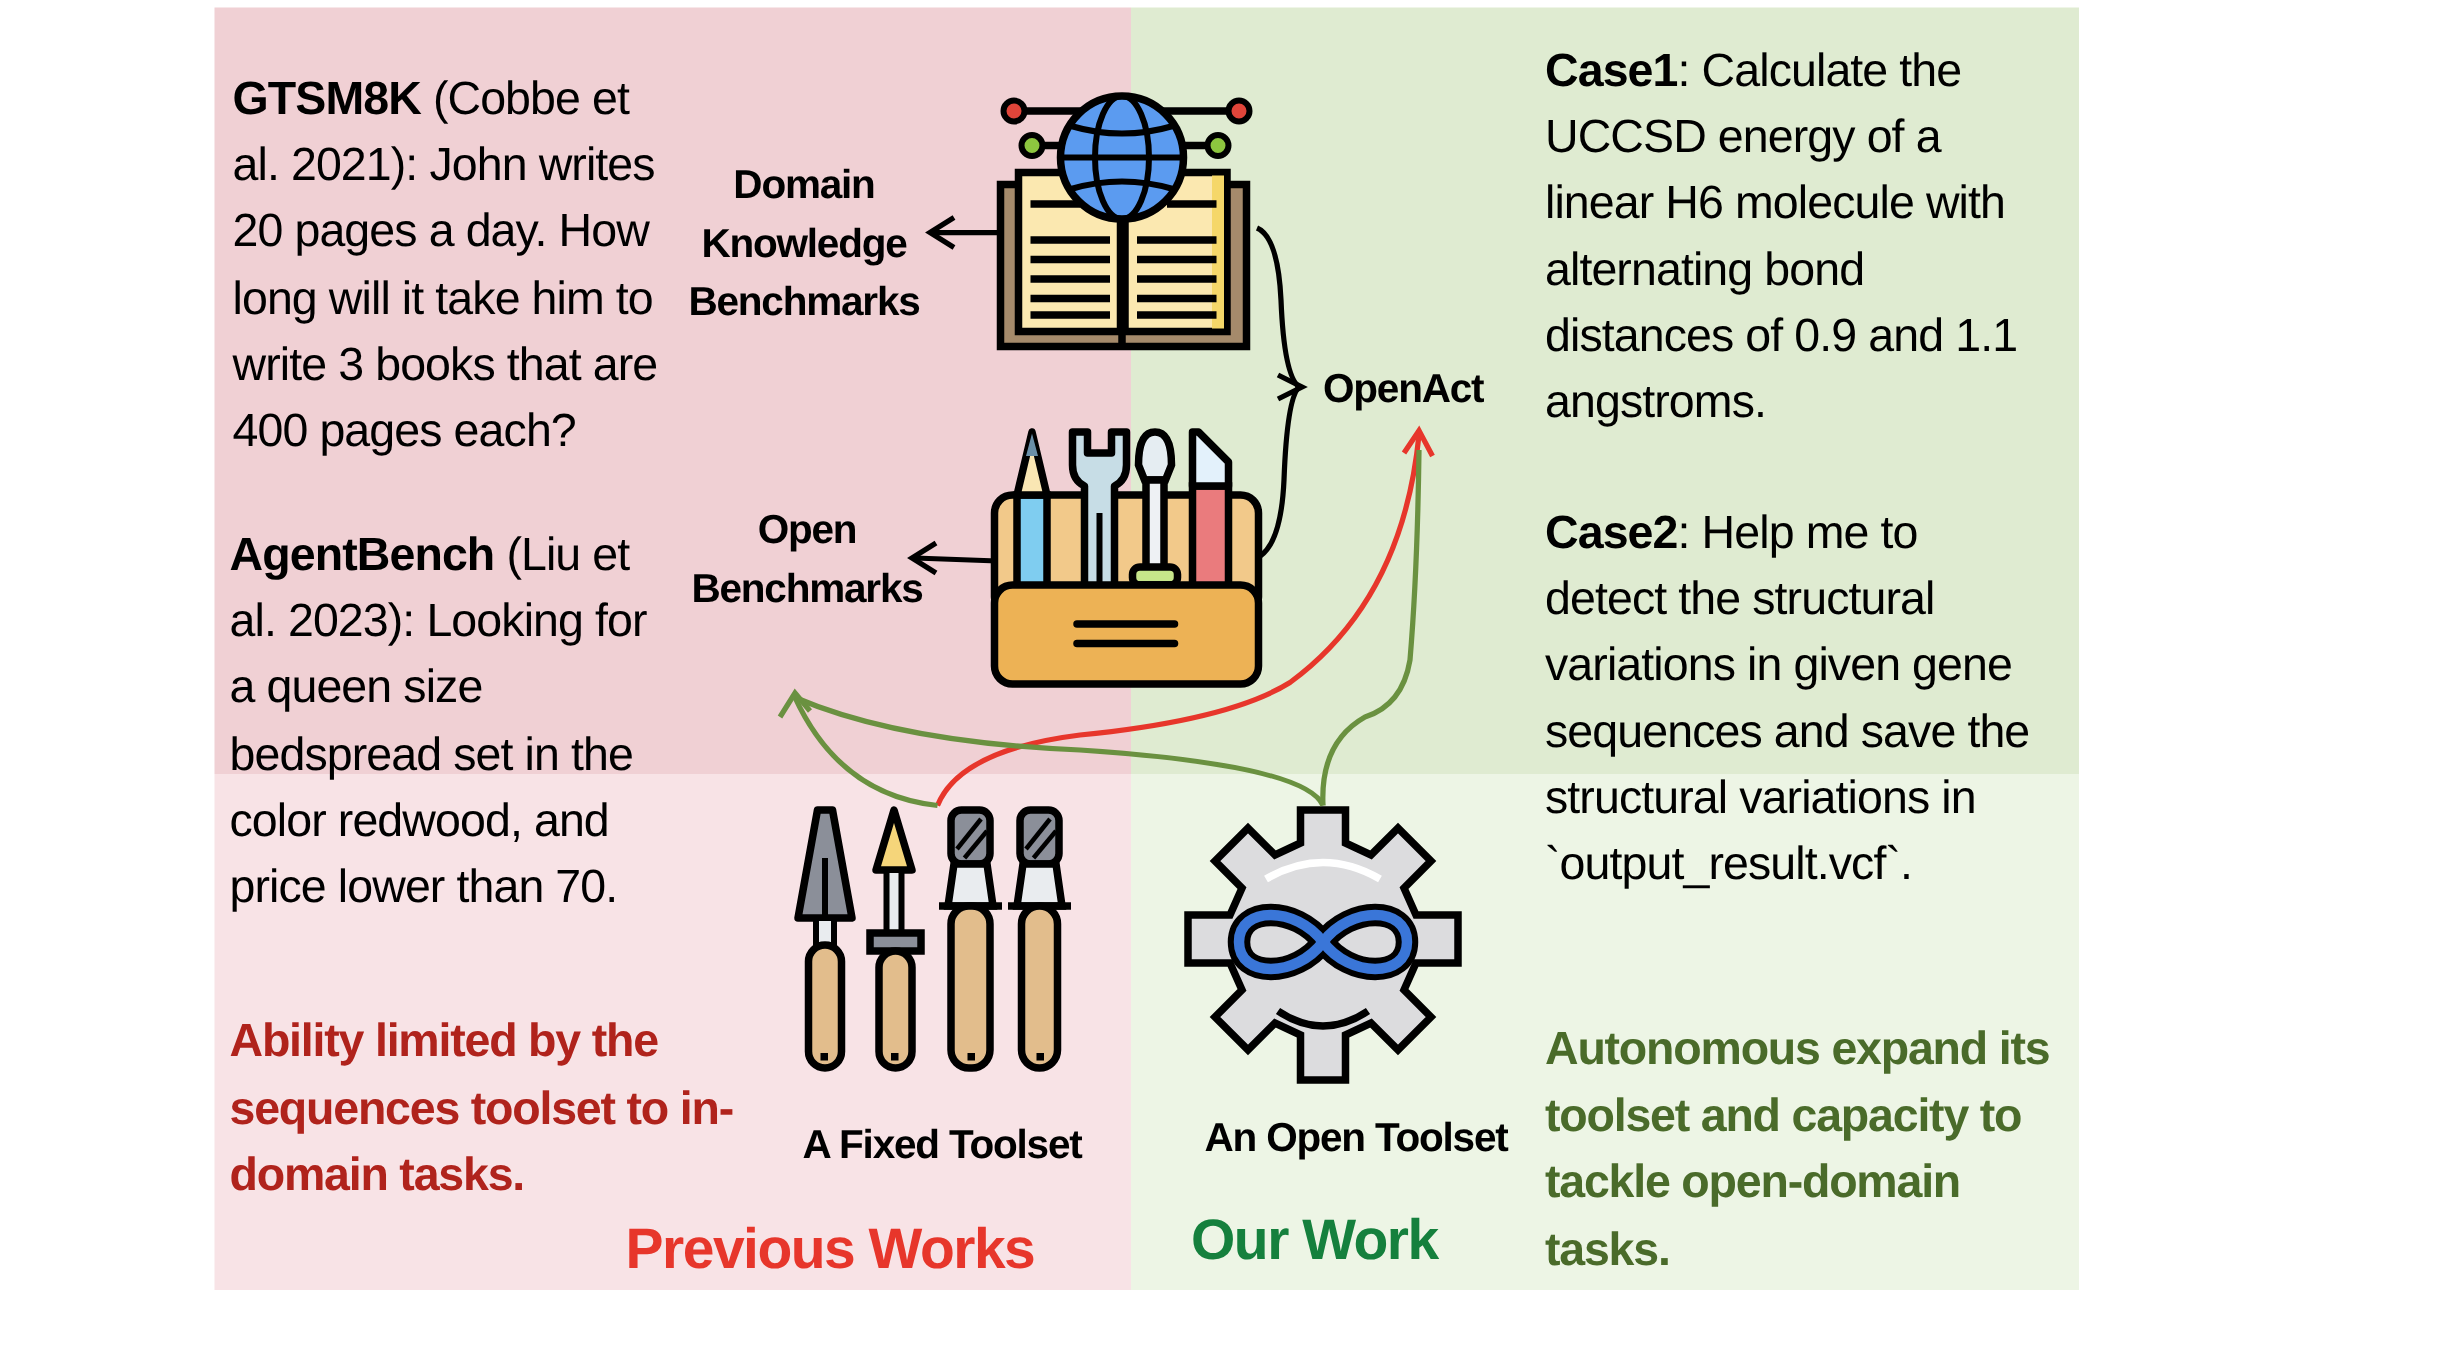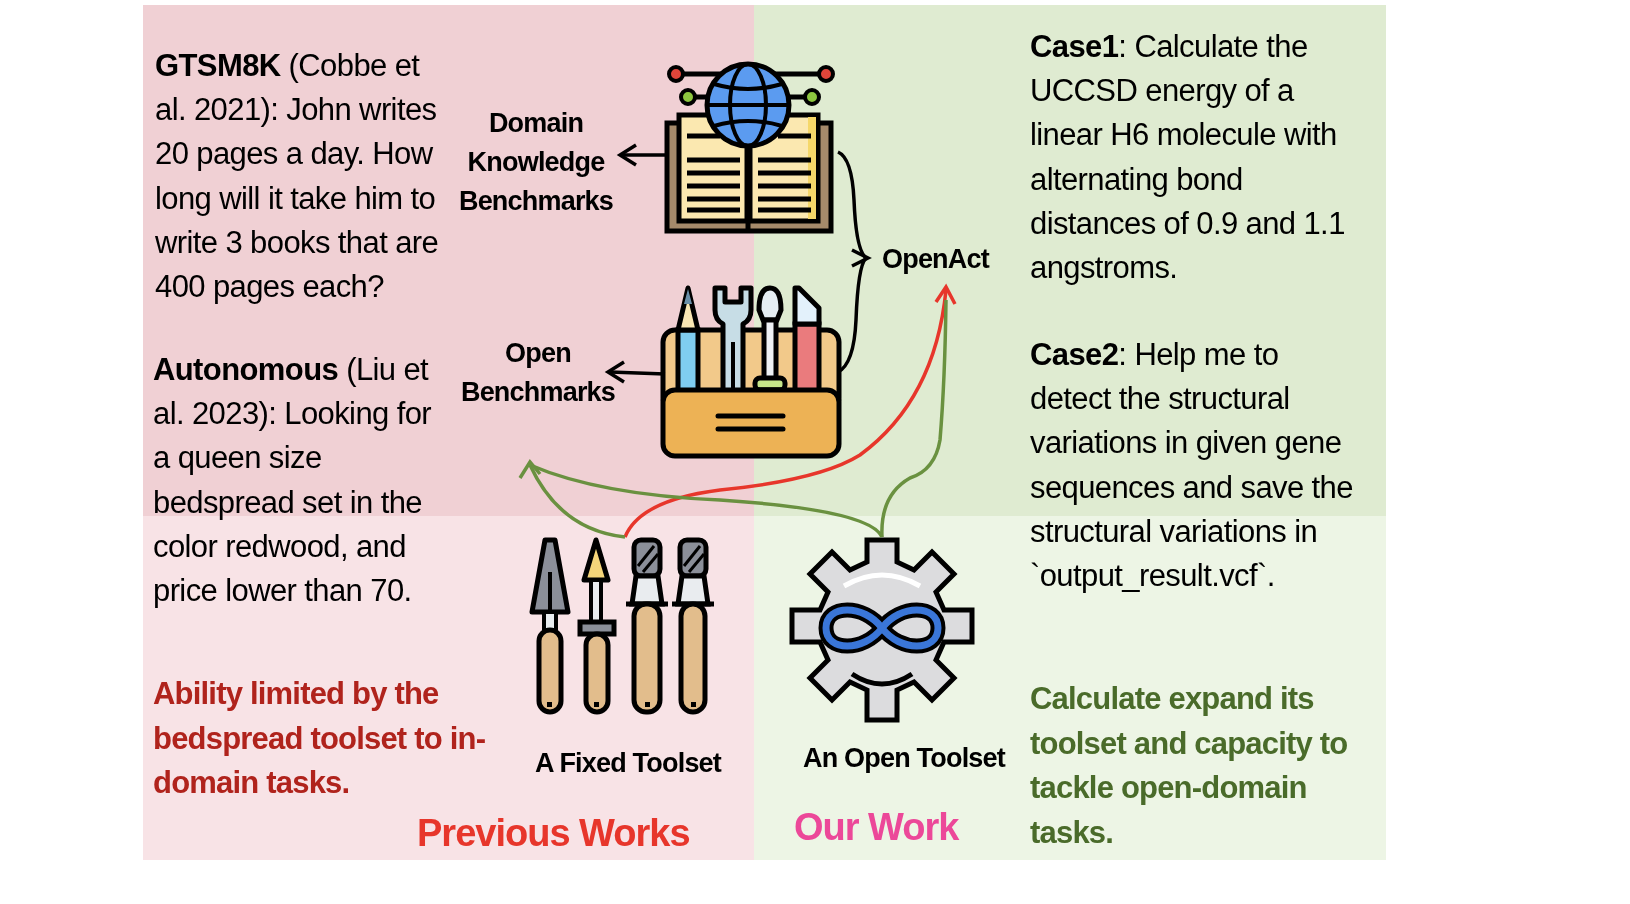--- a/index.html
+++ b/index.html
@@ -13,62 +13,62 @@
 
   .txt { position: absolute; font-size: 31px; line-height: 44.2px; letter-spacing: -0.6px; }
   .txt b { font-weight: bold; }
   .label { position: absolute; font-weight: bold; font-size: 27px; line-height: 39px;
            text-align: center; letter-spacing: -0.8px; }
   .note { position: absolute; font-weight: bold; font-size: 31px; line-height: 44.5px; letter-spacing: -0.8px; }
   .red-note { color: #b0231c; }
   .green-note { color: #4a6b2a; }
   .footer { position: absolute; font-weight: bold; font-size: 38px; letter-spacing: -1px; }
   .footer.prev { color: #e7362b; }
-  .footer.ours { color: #ec4899; }
+  .footer.ours { color: #15803d; }
 
   svg.layer { position: absolute; left: 0; top: 0; }
   .icon { position: absolute; }
 </style>
 </head>
 <body>
 
 <div class="quad" id="q-tl" style="background: rgb(240, 208, 212);"></div>
 <div class="quad" id="q-bl" style="background: rgb(248, 227, 230);"></div>
 <div class="quad" id="q-tr" style="background: rgb(223, 235, 209);"></div>
 <div class="quad" id="q-br" style="background: rgb(237, 245, 229);"></div>
 
 <div class="txt" style="left:155px; top:22px; width:300px;margin-top:22px;">
   <b>GTSM8K</b><span> (Cobbe et al. 2021): </span><span>John writes 20 pages a day. How long will it take him to write 3 books that are 400 pages each?</span>
 </div>
 
 <div class="txt" style="left:153px; top:348px; width:300px;">
-  <b>Autonomous</b><span> (Liu et al. 2023): </span><span>Looking for a queen size bedspread set in the color redwood, and price lower than 70.</span>
-</div>
-
-<div class="note red-note" style="left:153px; top:672px; width:340px;">Ability limited by the bedspread toolset to in-domain tasks.</div>
+  <b>AgentBench</b><span> (Liu et al. 2023): </span><span>Looking for a queen size bedspread set in the color redwood, and price lower than 70.</span>
+</div>
+
+<div class="note red-note" style="left:153px; top:672px; width:340px;">Ability limited by the sequences toolset to in-domain tasks.</div>
 
 <div class="footer prev" style="left:417px; top:812px;">Previous Works</div>
 
 <div class="label" style="left:448px; top:104px; width:176px;text-align:center;">Domain Knowledge Benchmarks</div>
 <div class="label" style="left:450px; top:334px; width:176px;">Open Benchmarks</div>
 
 <div class="label" style="left:882px; top:240px; width:130px; text-align:left;">OpenAct</div>
 
 <div class="label" style="left:518px; top:744px; width:220px;">A Fixed Toolset</div>
 <div class="label" style="left:786px; top:739px; width:236px;">An Open Toolset</div>
 
 <div class="txt" style="left:1030px; top:25px; width:340px;">
   <b>Case1</b><span>: Calculate the UCCSD energy of a linear H6 molecule with alternating bond distances of 0.9 and 1.1 angstroms.</span>
 </div>
 
 <div class="txt" style="left:1030px; top:333px; width:330px;">
   <b>Case2</b><span>: Help me to detect the structural variations in given gene sequences and save the structural variations in `output_result.vcf`.</span>
 </div>
 
-<div class="note green-note" style="left:1030px; top:677px; width:340px;">Calculate expand its toolset and capacity to tackle open-domain tasks.</div>
+<div class="note green-note" style="left:1030px; top:677px; width:340px;">Autonomous expand its toolset and capacity to tackle open-domain tasks.</div>
 
 <div class="footer ours" style="left:794px; top:806px;">Our Work</div>
 
 <svg class="icon" style="left:660px; top:60px;" width="180" height="180" viewBox="0 0 180 180">
 
   <line x1="16" y1="14" x2="166" y2="14" stroke="#000" stroke-width="5"></line>
   <line x1="28" y1="37" x2="152" y2="37" stroke="#000" stroke-width="5"></line>
   <circle cx="16" cy="14" r="7" fill="#e0453a" stroke="#000" stroke-width="4"></circle>
   <circle cx="166" cy="14" r="7" fill="#e0453a" stroke="#000" stroke-width="4"></circle>
   <circle cx="28" cy="37" r="7" fill="#8dc63f" stroke="#000" stroke-width="4"></circle>

